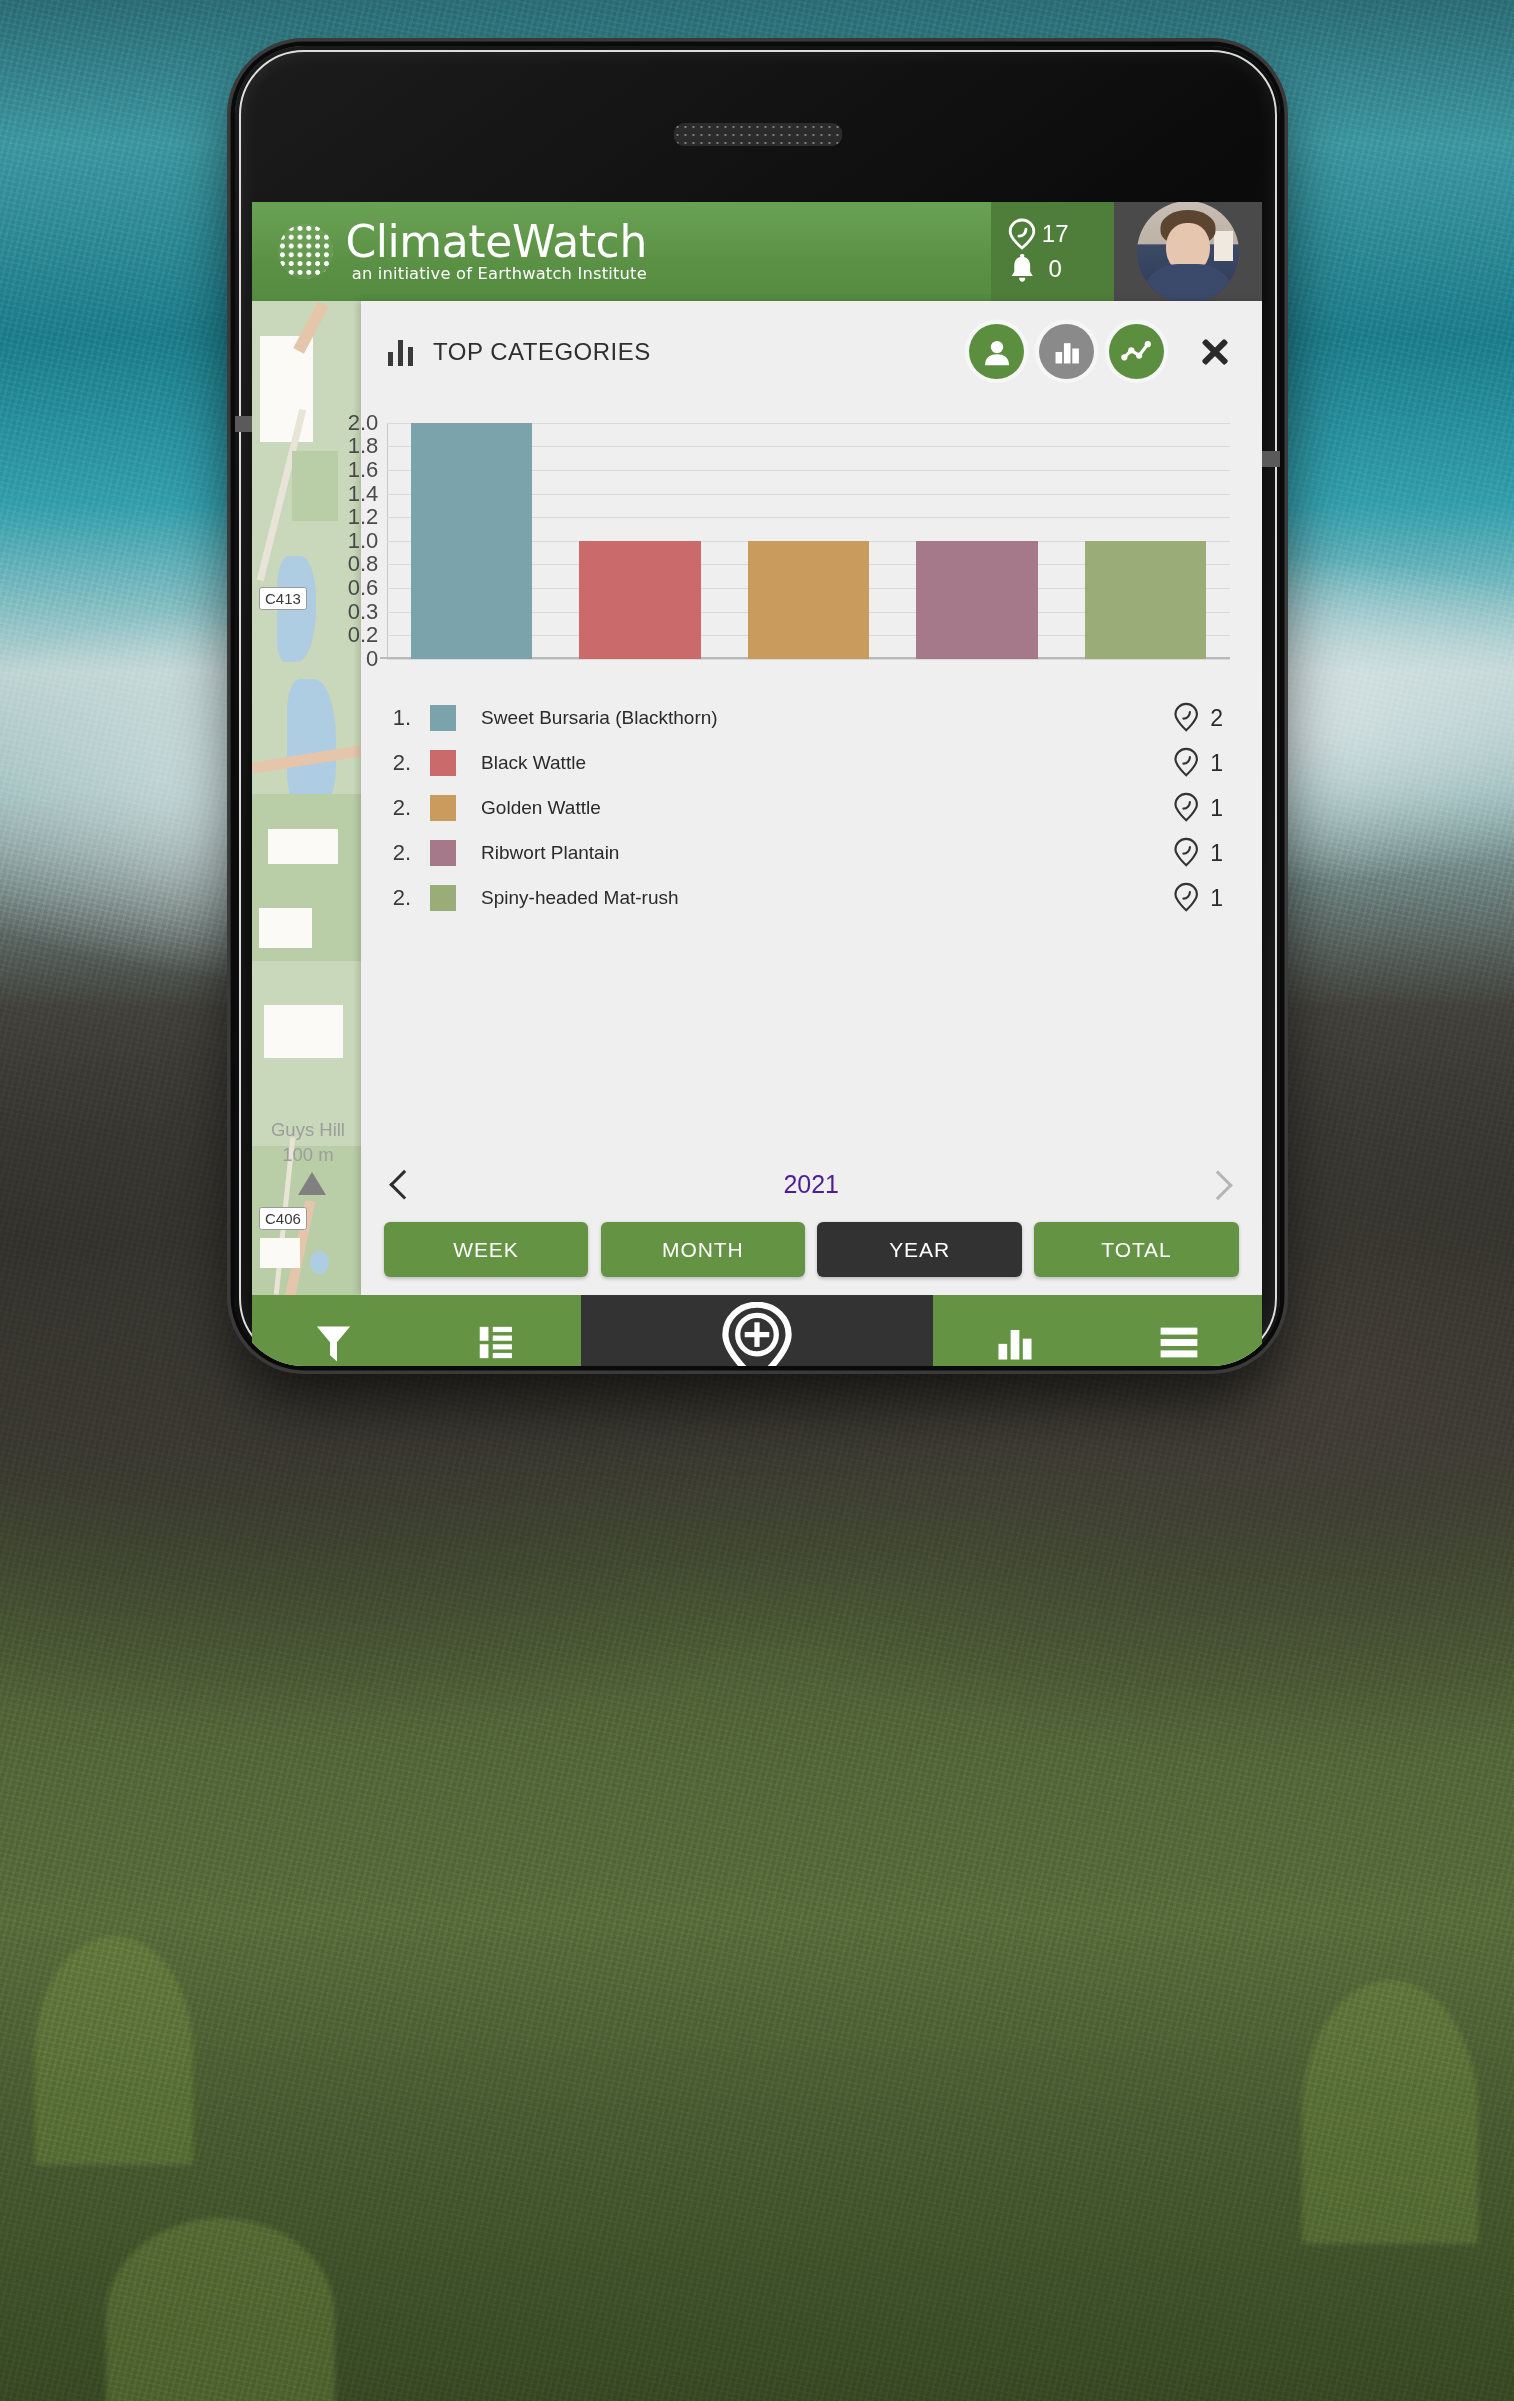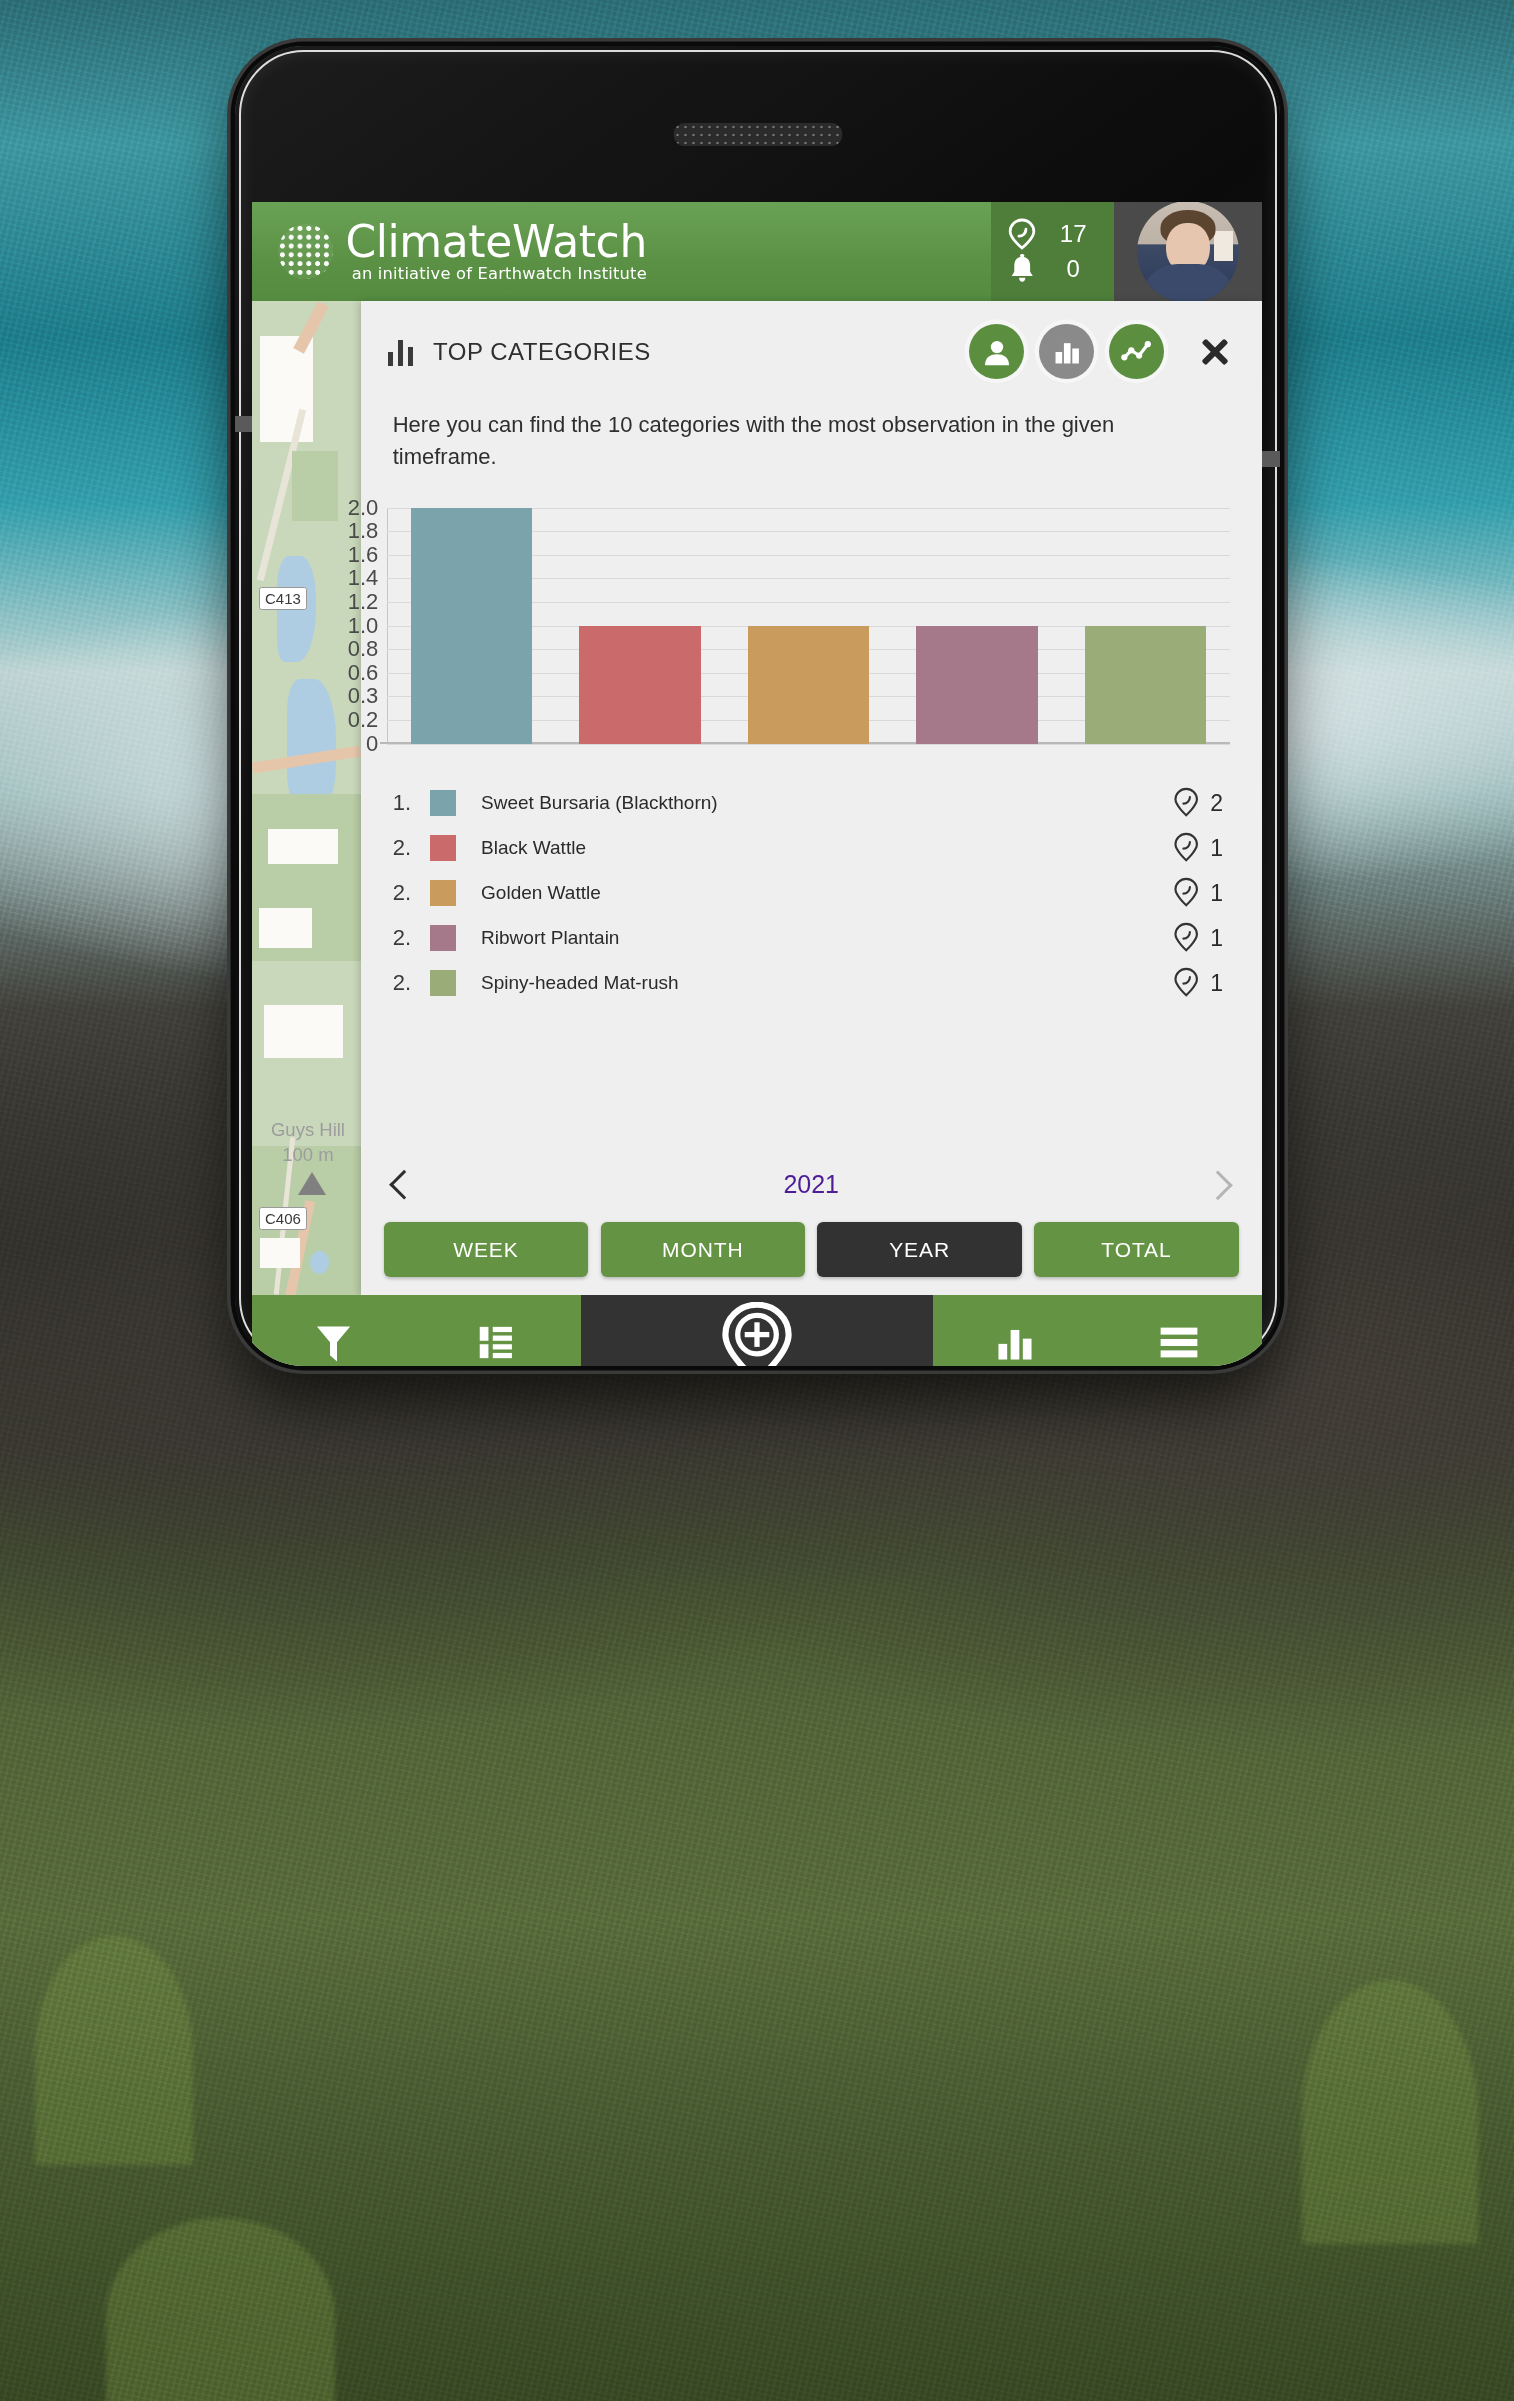--- a/index.html
+++ b/index.html
@@ -100,21 +100,21 @@
   }
   #brand-sub{
     color:#fff; font-size:16.3px; letter-spacing:0.2px; align-self:flex-end;
     margin-top:0.9px; font-family:"DejaVu Sans", sans-serif;
   }
   #header-stats{
     margin-left:auto; width:123px; height:100%;
     background:#4f7e3b; display:flex; flex-direction:column;
     justify-content:center; align-items:center; gap:3.5px;
   }
-  .stat-row{ display:flex; align-items:center; gap:20px; width:92px; }
+  .stat-row{ display:flex; align-items:center; gap:2px; width:92px; }
   .stat-icon{ width:32px; height:32px; display:flex; align-items:center; justify-content:center; }
   .stat-val{ color:#fff; font-size:24px; width:30px; text-align:center; }
   #avatar-wrap{
     width:148px; height:100%; background:#4a4a4a;
     display:flex; align-items:center; justify-content:center;
   }
   #avatar{
     width:102px; height:102px; border-radius:50%; overflow:hidden; position:relative;
     background:linear-gradient(to bottom,#c9beb3 0%,#bdb2a6 42%,#3d4a66 43%,#2d3a58 100%);
   }
@@ -371,21 +371,20 @@
                 <circle cx="5" cy="22" r="3.6" fill="#fff"></circle>
                 <circle cx="13" cy="14" r="3.6" fill="#fff"></circle>
                 <circle cx="22" cy="20" r="3.6" fill="#fff"></circle>
                 <circle cx="32" cy="7" r="3.6" fill="#fff"></circle>
               </svg>
             </span>
             <span id="close-x"></span>
           </span>
         </div>
 
-        <div id="panel-desc">Here you can find the 10 categories with the most observation in the given timeframe.</div>
 
         <div id="chart-wrap">
           <div id="chart-area">
             <div id="yaxis-line"></div>
             <div id="xaxis-line"></div>
             <div id="gridlines">
                 <div class="gridline" style="top: 0%;"></div>
                 <div class="gridline" style="top: 10%;"></div>
                 <div class="gridline" style="top: 20%;"></div>
                 <div class="gridline" style="top: 30%;"></div>

